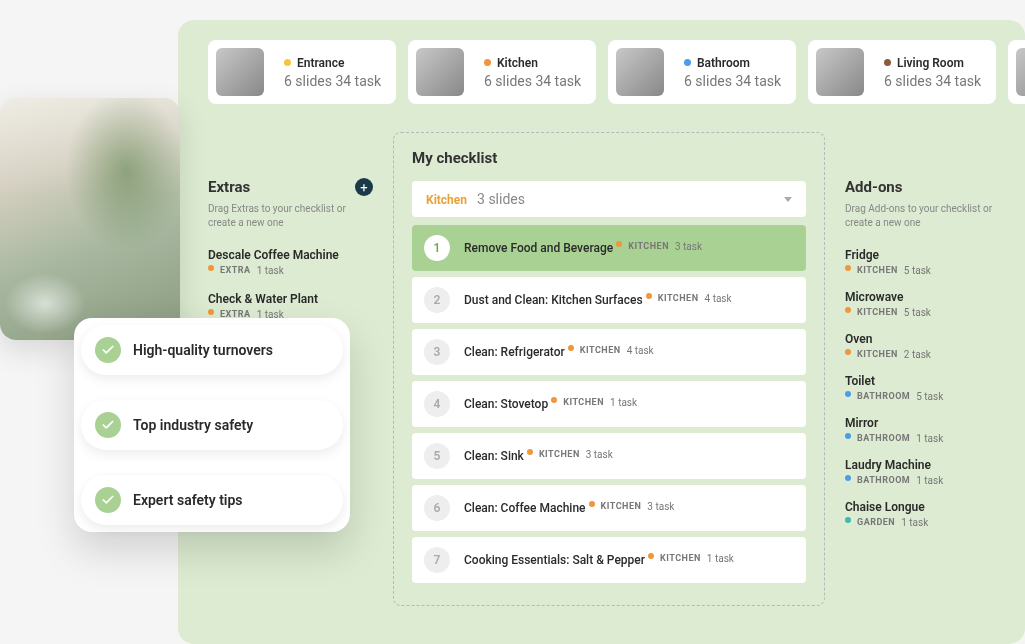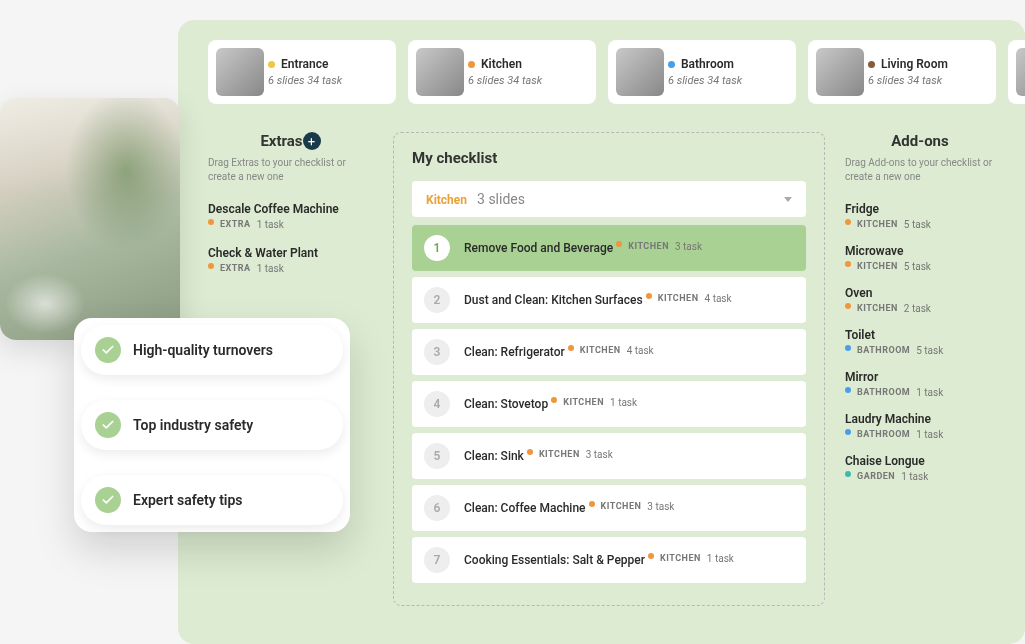--- a/index.html
+++ b/index.html
@@ -29,50 +29,50 @@
     .rooms-row {
       display: flex;
       gap: 12px;
       margin-bottom: 28px;
     }
     .room-card {
       background: #fff;
       border-radius: 8px;
       padding: 8px;
       display: flex;
-      gap: 4px;
+      gap: 20px;
       width: 188px;
       flex-shrink: 0;
     }
     .room-thumb {
       width: 48px;
       height: 48px;
       border-radius: 6px;
       background: linear-gradient(135deg, #c8c8c8, #888);
       flex-shrink: 0;
     }
     .room-info { display: flex; flex-direction: column; justify-content: center; gap: 3px; }
     .room-title-row { display: flex; align-items: center; gap: 6px; }
     .room-dot { width: 7px; height: 7px; border-radius: 50%; }
     .room-name { font-size: 12px; font-weight: 600; color: #2a2a2a; }
-    .room-meta { font-size: 11px; color: #777; font-style: italic; }
+    .room-meta { font-size: 14px; color: #777; }
     .room-card.partial { width: 36px; overflow: hidden; padding: 8px 0 8px 8px; }
     
     
     .columns {
       display: flex;
       gap: 20px;
     }
     
     
     .extras-col {
       width: 165px;
       flex-shrink: 0;
     }
-    .col-header { display: flex; align-items: center; justify-content: center; margin-bottom: 6px; }
+    .col-header { display: flex; align-items: center; justify-content: space-between; margin-bottom: 6px; margin-top: 46px; }
     .col-title { font-size: 15px; font-weight: 700; color: #333; }
     .add-btn {
       width: 18px; height: 18px; border-radius: 50%;
       background: #1a3a4a; color: #fff;
       display: flex; align-items: center; justify-content: center;
       font-size: 13px; cursor: pointer;
     }
     .col-subtitle { font-size: 10px; color: #888; line-height: 1.4; margin-bottom: 18px; }
     
     .extra-item { margin-bottom: 16px; }

